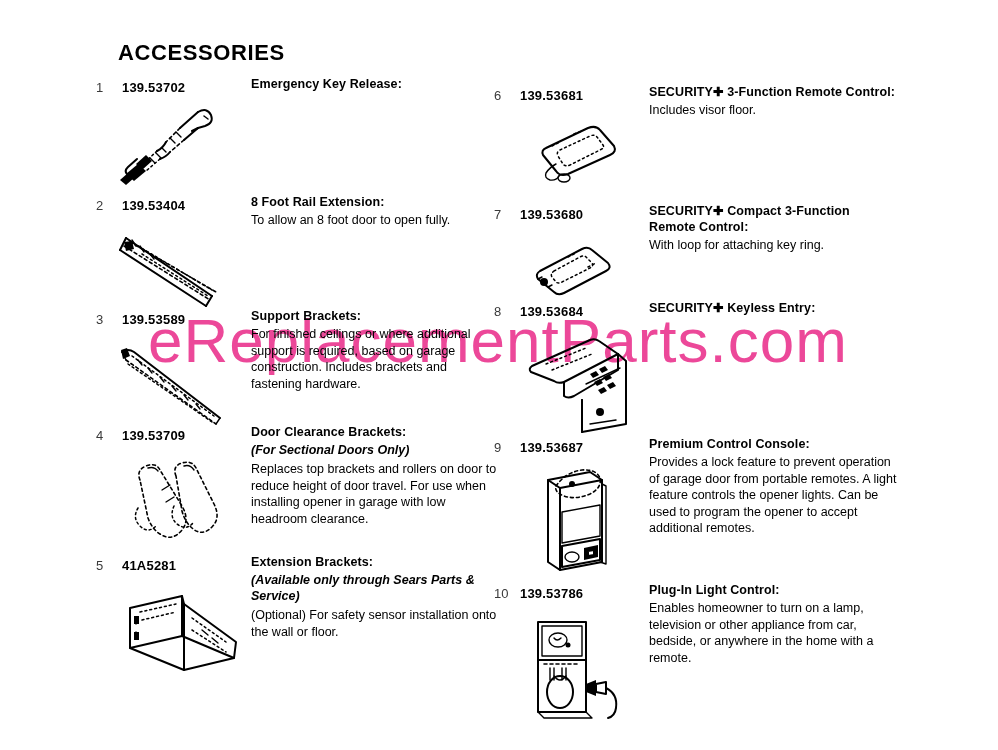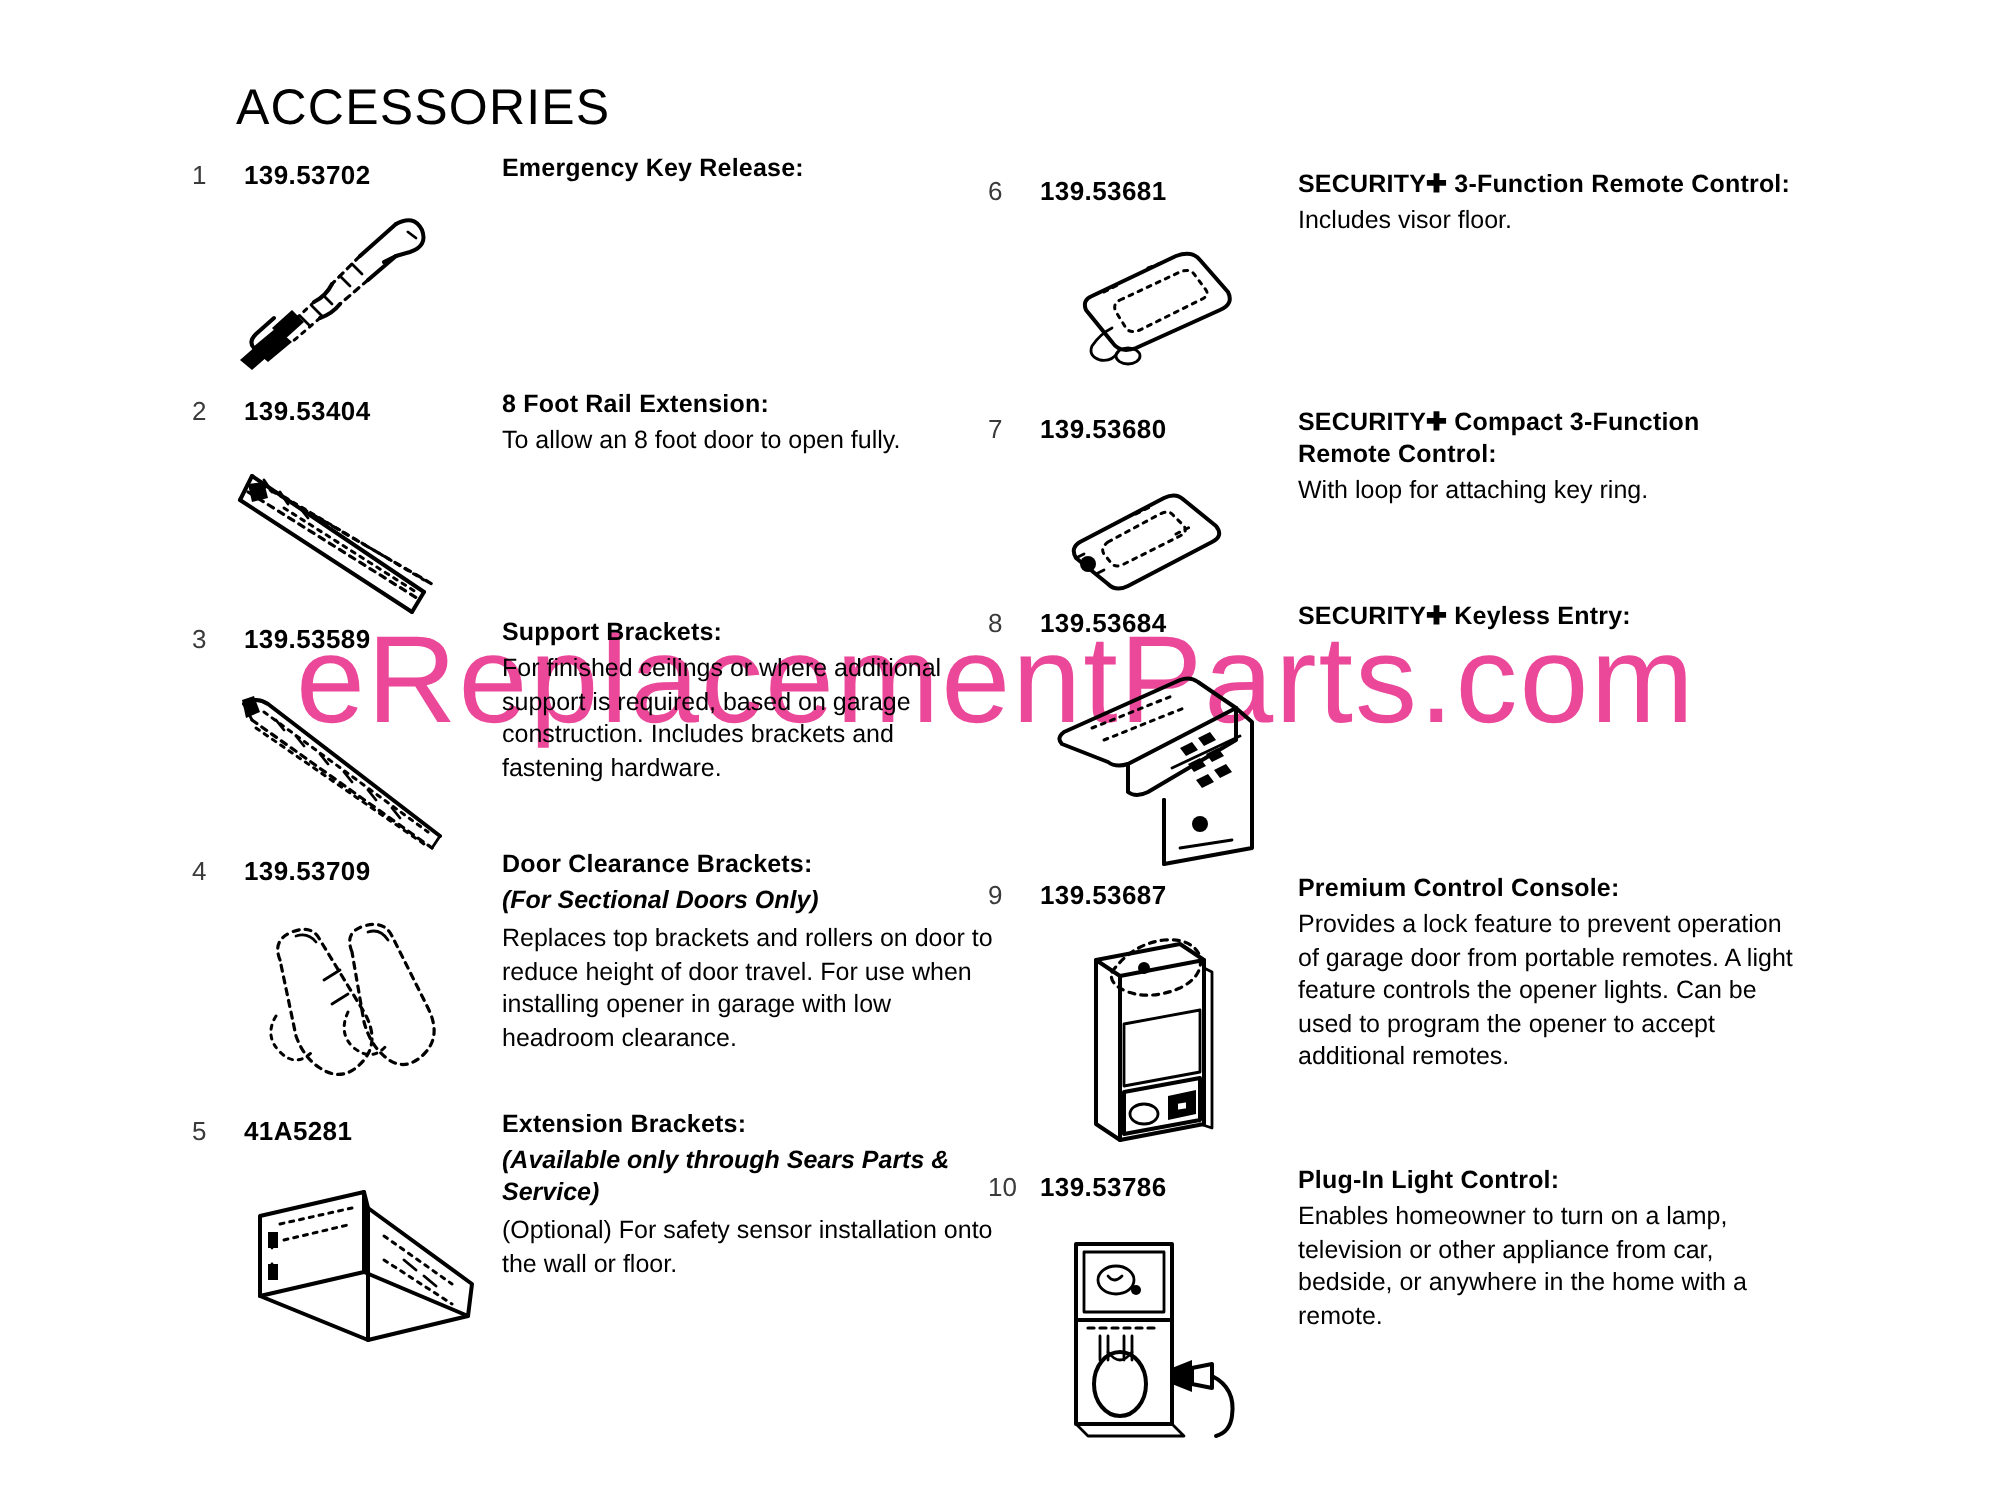--- a/index.html
+++ b/index.html
@@ -37,22 +37,22 @@
     pointer-events: none;
     user-select: none;
     z-index: 0;
   }
 
   
   .page-title {
     position: absolute;
     left: 118px;
     top: 40px;
-    font-size: 25px;
-    font-weight: normal;
+    font-size: 22px;
+    font-weight: bold;
     letter-spacing: 0.6px;
     z-index: 3;
   }
 
   
   .column {
     position: absolute;
     top: 74px;
     z-index: 2;
   }

